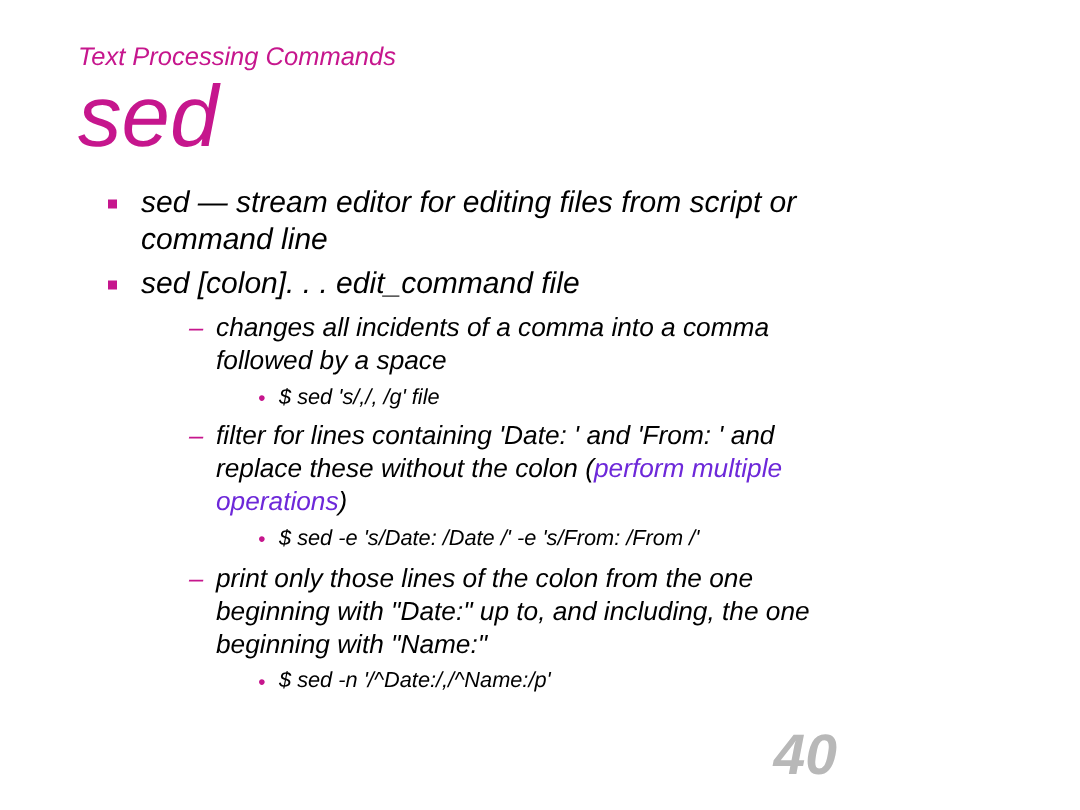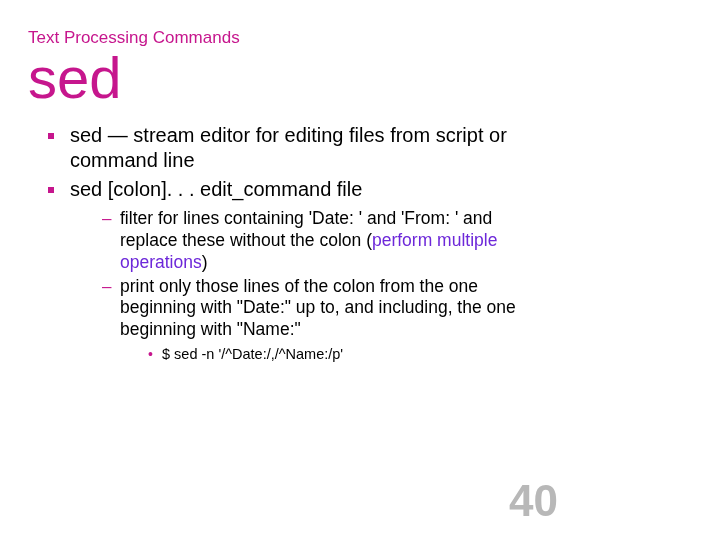--- a/index.html
+++ b/index.html
@@ -9,22 +9,23 @@
     height: 540px;
     background: #ffffff;
     font-family: Verdana, Geneva, sans-serif;
     color: #000000;
     overflow: hidden;
   }
   .slide {
     box-sizing: border-box;
     width: 584px;
     height: 540px;
-    padding: 28px 36px 20px 28px;
+    padding: 28px 36px 20px 52px;
     position: relative;
+    font-style: italic;
   }
   .section-heading {
     color: #C6168D;
     font-size: 17px;
     font-weight: 400;
     margin: 0 0 0 0;
   }
   .slide-title {
     color: #C6168D;
     font-size: 58px;
@@ -97,44 +98,53 @@
     color: #C6168D;
     font-size: 14px;
   }
 
   .green { color: #6d28d9; }
 
   .page-number {
     position: absolute;
     right: 26px;
     bottom: 14px;
-    font-size: 44px;
+    font-size: 38px;
     font-weight: bold;
     color: #b8b8b8;
     font-family: Arial, Helvetica, sans-serif;
   }
 </style>
 </head>
 <body>
 
 <div class="slide">
 
   <div class="section-heading">Text Processing Commands</div>
 
   <div class="slide-title">sed</div>
 
   <ul class="level1">
     <li>sed — stream editor for editing files from script or command line</li>
     <li>
       <span>sed [colon]. . . edit_command file</span>
 
       <ul class="level2">
+        <li>
+          <span>changes all incidents of a comma into a comma followed by a space</span>
+          <ul class="level3">
+            <li>$ sed 's/,/, /g' file</li>
+          </ul>
+        </li>
 
         <li>
           <span>filter for lines containing 'Date: ' and 'From: ' and replace these without the colon (</span><span class="green">perform  multiple operations</span><span>)</span>
+          <ul class="level3">
+            <li>$ sed -e 's/Date: /Date /' -e 's/From: /From /'</li>
+          </ul>
         </li>
 
         <li>
           <span>print only those lines of the colon from the one beginning with "Date:" up to, and including, the one beginning with "Name:"</span>
           <ul class="level3">
             <li>$ sed -n '/^Date:/,/^Name:/p'</li>
           </ul>
         </li>
       </ul>
     </li>

